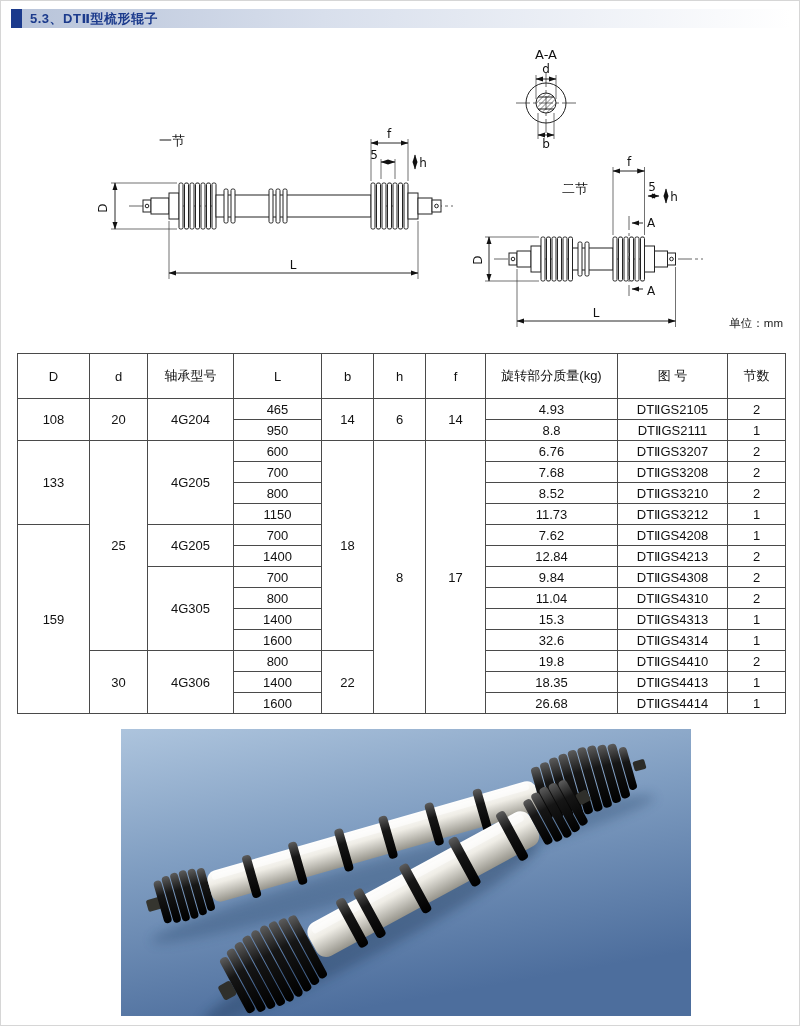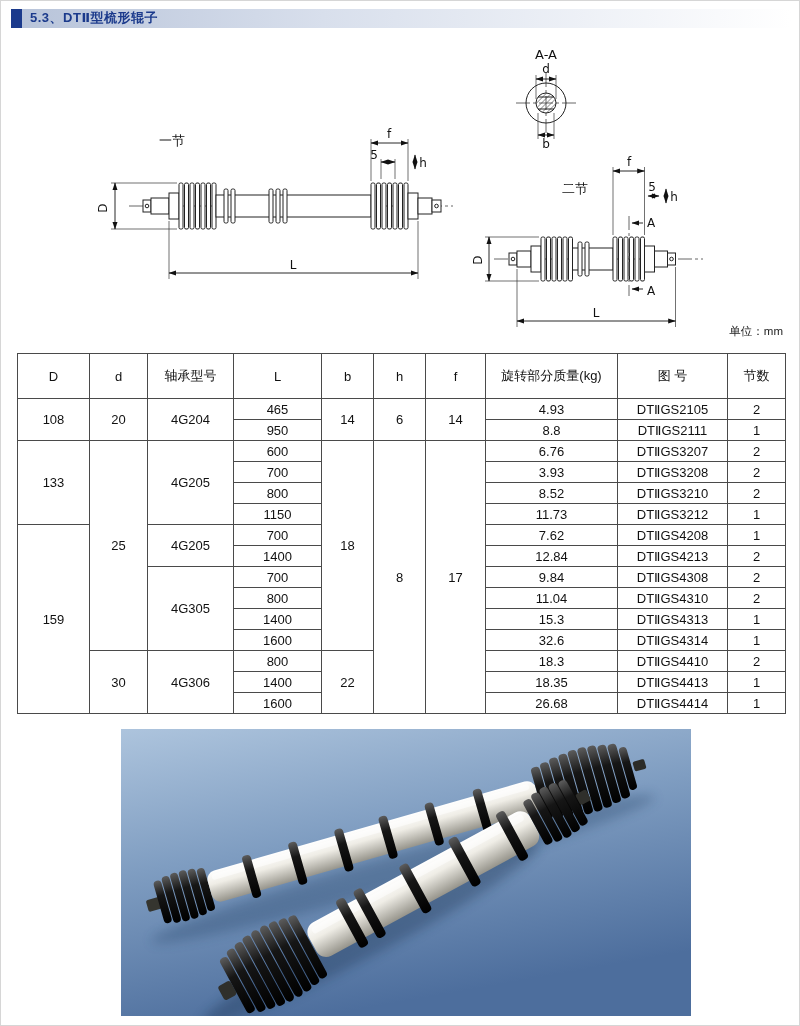--- a/index.html
+++ b/index.html
@@ -8,35 +8,35 @@
     background:#ffffff;
     font-family:"Liberation Sans","DejaVu Sans",sans-serif;
     position:relative; overflow:hidden; color:#111;
   }
   .page { position:absolute; inset:0; background:#fff; border:1px solid #d6d6d6; }
 
   
   .header-bar {
     position:absolute; left:10px; top:8px; width:780px; height:19px;
     background:linear-gradient(to right,#b7c3d9 0%,#d8dfec 40%,#ffffff 100%);
-    display:flex; 
+    display:flex; align-items:center;
   }
   .header-square { position:absolute; left:0; top:0; width:11px; height:19px; background:#1b3a8c; }
   .header-title { margin-left:19px; font-size:13px; font-weight:bold; color:#1b3a8c; letter-spacing:0.5px; }
 
   
   svg.drawings { position:absolute; left:10px; top:38px; width:780px; height:302px; }
   svg.drawings .cl   { stroke:#555; stroke-width:0.9; stroke-dasharray:14 3 3 3; fill:none; }
   svg.drawings .body { fill:#ffffff; stroke:#222; stroke-width:1; }
   svg.drawings .ext  { stroke:#333; stroke-width:0.7; fill:none; }
   svg.drawings .dim  { stroke:#111; stroke-width:0.9; fill:none; }
   svg.drawings text  { fill:#111; font-size:12px; font-family:"DejaVu Sans",sans-serif; }
   svg.drawings text.cn { font-size:13px; }
 
-  .unit-note { position:absolute; right:16px; top:323px; font-size:11.5px; color:#222; }
+  .unit-note { position:absolute; right:16px; top:315px; font-size:11.5px; color:#222; }
 
   
   table.spec {
     position:absolute; left:16px; top:352px; width:768px;
     border-collapse:collapse; table-layout:fixed; font-size:13px; color:#111;
   }
   table.spec th, table.spec td {
     border:1px solid #4a4a4a; text-align:center; vertical-align:middle;
     font-weight:normal; padding:0 2px; overflow:hidden; white-space:nowrap;
   }
@@ -267,21 +267,21 @@
           <td>600</td>
           <td rowspan="10">18</td>
           <td rowspan="13">8</td>
           <td rowspan="13">17</td>
           <td>6.76</td>
           <td>DTⅡGS3207</td>
           <td>2</td>
         </tr>
         <tr>
           <td>700</td>
-          <td>3.93</td>
+          <td>7.68</td>
           <td>DTⅡGS3208</td>
           <td>2</td>
         </tr>
         <tr>
           <td>800</td>
           <td>8.52</td>
           <td>DTⅡGS3210</td>
           <td>2</td>
         </tr>
         <tr>
@@ -327,21 +327,21 @@
           <td>1600</td>
           <td>32.6</td>
           <td>DTⅡGS4314</td>
           <td>1</td>
         </tr>
         <tr>
           <td rowspan="3">30</td>
           <td rowspan="3">4G306</td>
           <td>800</td>
           <td rowspan="3">22</td>
-          <td>18.3</td>
+          <td>19.8</td>
           <td>DTⅡGS4410</td>
           <td>2</td>
         </tr>
         <tr>
           <td>1400</td>
           <td>18.35</td>
           <td>DTⅡGS4413</td>
           <td>1</td>
         </tr>
         <tr>

